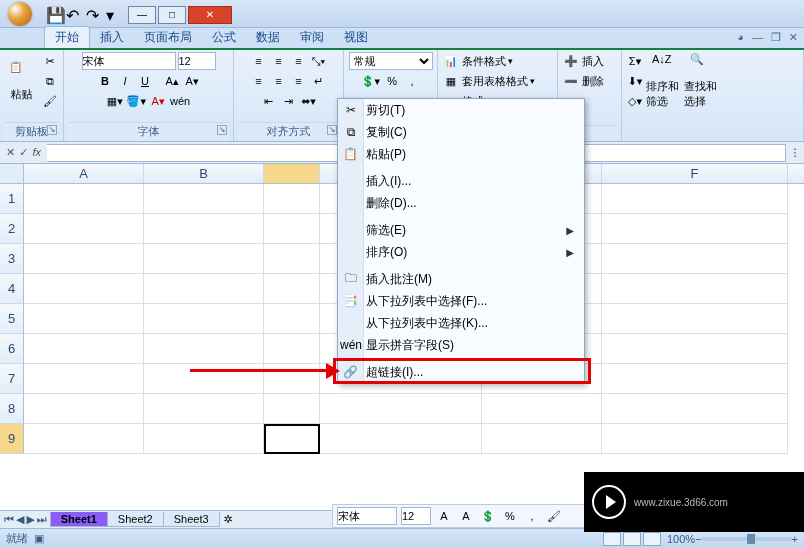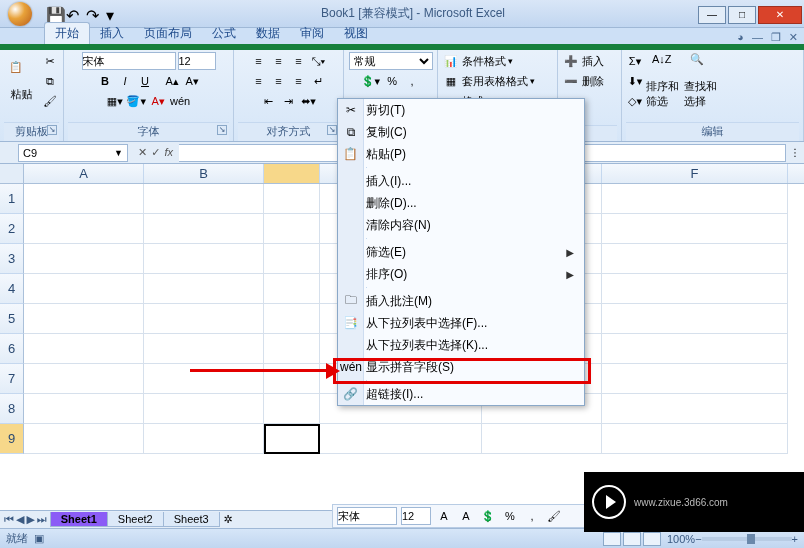--- a/index.html
+++ b/index.html
@@ -10,21 +10,21 @@
 .office-btn { width: 40px; height: 28px; display: flex; align-items: center; justify-content: center; }
 .office-orb { width: 24px; height: 24px; border-radius: 50%; background: radial-gradient(circle at 30% 30%, #fff, #e8a23a 40%, #b85c1a); box-shadow: 0 0 2px rgba(0,0,0,.4); }
 .qat { display: flex; gap: 4px; padding: 0 6px; }
 .qat-icon { width: 16px; height: 16px; display: inline-block; }
 .title-text { flex: 1; text-align: center; font-size: 12px; color: #3b5a82; }
 .win-ctrl { display: flex; }
 .win-btn { width: 28px; height: 18px; margin: 2px 2px 0 0; border: 1px solid #6a88aa; background: #e3edf8; display: flex; align-items: center; justify-content: center; font-size: 10px; }
 .win-close { background: #d9432a; color: #fff; border-color: #a03020; width: 44px; }
 
 
-.tabstrip { height: 22px; background: #cde0f6; display: flex; align-items: flex-end; padding: 0 8px 0 44px; font-size: 12px; border-bottom: 6px solid #15803d; position: relative; }
+.tabstrip { height: 22px; background: #cde0f6; display: flex; align-items: flex-end; padding: 0 8px 0 44px; font-size: 12px; border-bottom: 2px solid #15803d; position: relative; }
 .tab { padding: 2px 10px; color: #1e4a8a; cursor: default; }
 .tab.active { background: #e8f1fb; border: 1px solid #9fb8d6; border-bottom: none; border-radius: 3px 3px 0 0; }
 .tabright { position: absolute; right: 6px; top: 3px; font-size: 11px; color: #4a6a92; display: flex; gap: 8px; }
 
 
 .ribbon { height: 92px; background: linear-gradient(#e8f1fb, #d6e6f8); border-bottom: 1px solid #9fb8d6; display: flex; }
 .group { border-right: 1px solid #b8cce4; padding: 2px 4px 0 4px; display: flex; flex-direction: column; position: relative; }
 .group-body { flex: 1; display: flex; gap: 2px; }
 .group-label { text-align: center; font-size: 11px; color: #3b5a82; padding: 1px 0 2px; background: #dce9f8; border-top: 1px solid #c5d8ef; position: relative; }
 .group-label .dlg { position: absolute; right: 2px; top: 2px; width: 10px; height: 10px; border: 1px solid #8aa8c8; font-size: 8px; line-height: 8px; text-align: center; color: #3b5a82; }
@@ -101,21 +101,20 @@
 <div class="titlebar">
   <div class="office-btn">
       <div class="office-orb"></div>
     </div>
   <div class="qat">
     <span class="qat-icon">💾</span>
     <span class="qat-icon">↶</span>
     <span class="qat-icon">↷</span>
     <span class="qat-icon">▾</span>
   </div>
-  <div class="title-text">Book1 [兼容模式] - Microsoft Excel</div>
   <div class="win-ctrl">
     <div class="win-btn">—</div>
     <div class="win-btn">□</div>
     <div class="win-btn win-close">✕</div>
   </div>
 </div>
 
 <div class="tabstrip">
   <div class="tab active">开始</div>
   <div class="tab">插入</div>
@@ -263,29 +262,24 @@
       </div>
       <div class="bigbtn">
         <span class="bigicon">A↓Z</span>
         <span>排序和筛选</span>
       </div>
       <div class="bigbtn">
         <span class="bigicon">🔍</span>
         <span>查找和选择</span>
       </div>
     </div>
-    <div class="group-label"><span>编辑</span></div>
   </div>
 </div>
 
 <div class="fxbar">
-  <div class="namebox">
-      <span>C9</span>
-      <span style="font-size:9px">▼</span>
-    </div>
   <div class="fx-icons">
     <span>✕</span>
     <span>✓</span>
     <span style="font-style:italic">fx</span>
   </div>
   <div class="fx-input"></div>
   <span style="padding:0 4px;font-size:10px">⋮</span>
 </div>
 
 <div class="gridwrap">
@@ -398,23 +392,20 @@
       <span class="micon">📋</span>
       <span>粘贴(P)</span>
     </div>
   <div class="mi sep"></div>
   <div class="mi">
       <span>插入(I)...</span>
     </div>
   <div class="mi">
       <span>删除(D)...</span>
     </div>
-  <div class="mi">
-      <span>清除内容(N)</span>
-    </div>
   <div class="mi sep"></div>
   <div class="mi">
       <span>筛选(E)</span>
       <span class="arrow">▶</span>
     </div>
   <div class="mi">
       <span>排序(O)</span>
       <span class="arrow">▶</span>
     </div>
   <div class="mi sep"></div>

